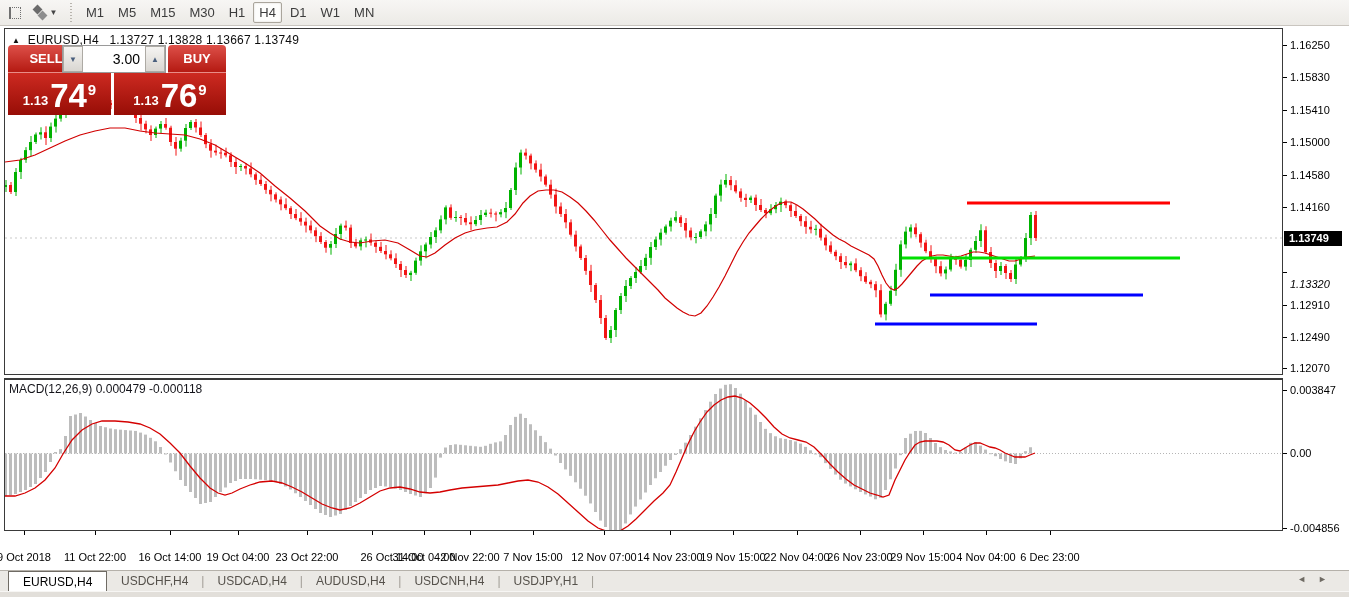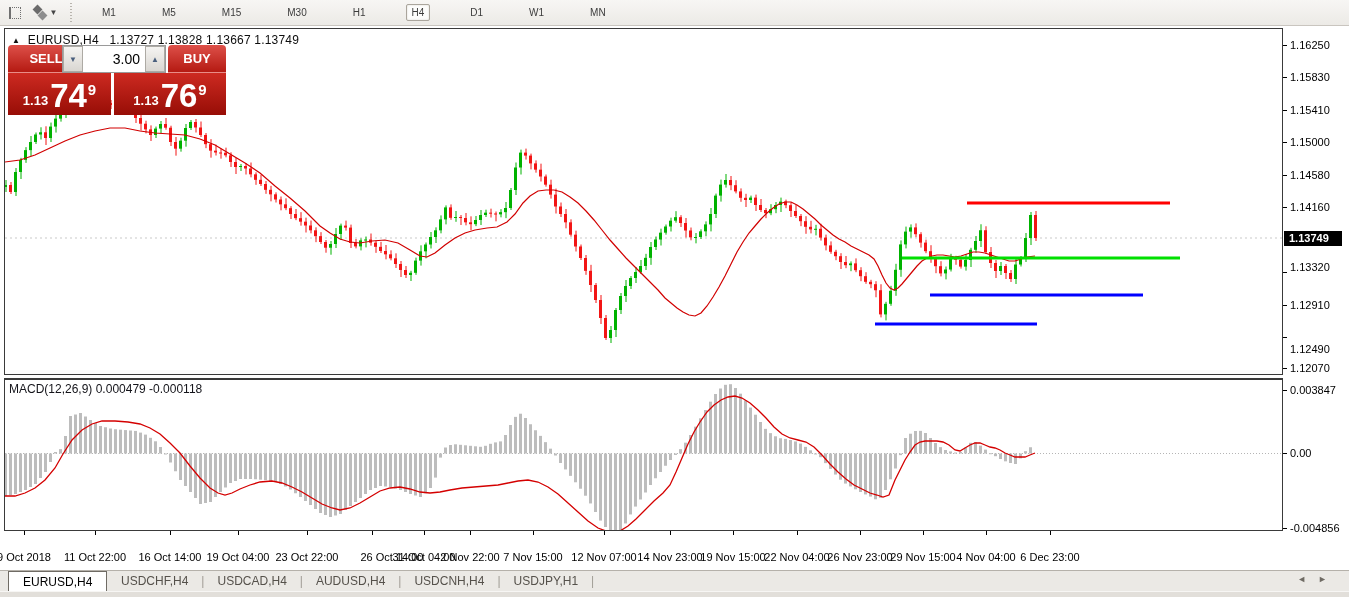--- a/index.html
+++ b/index.html
@@ -13,21 +13,21 @@
   .tb-icon{width:22px;height:20px;margin-left:4px;display:flex;align-items:center;justify-content:center;color:#5a5a5a;}
   .dotted-sq{width:12px;height:12px;border:1px dotted #707070;border-left:2px solid #707070;}
   .diamonds{position:relative;width:16px;height:14px;}
   .diamonds::before,.diamonds::after{content:"";position:absolute;width:7px;height:7px;background:#6b6b6b;transform:rotate(45deg);}
   .diamonds::before{left:1px;top:0;}
   .diamonds::after{left:6px;top:6px;background:#8d8d8d;}
   .caret{font-size:8px;color:#444;margin-left:1px;}
   .tb-sep{width:5px;height:20px;margin:0 6px 0 8px;
           background:repeating-linear-gradient(#b9b5ae 0 1px,transparent 1px 3px);
           background-size:2px 100%;background-repeat:repeat-y;background-position:center;}
-  .tf-btn{min-width:24px;padding:2px 5px;margin:0 17px;font-size:10px;color:#3c3c3c;
+  .tf-btn{min-width:24px;padding:2px 5px;margin:0 1px;font-size:13px;color:#3c3c3c;
           text-align:center;border:1px solid transparent;border-radius:2px;cursor:default;}
   .tf-btn.active{background:#fdfdfc;border:1px solid #aaa59c;box-shadow:inset 0 0 2px #d8d4cc;}
   
   .pane{position:absolute;left:4px;width:1279px;background:#fff;border:1px solid #3a3a3a;}
   #pane-main{top:28px;height:347px;}
   #pane-macd{top:378px;height:153px;border-top:2px solid #3a3a3a;}
   #chart-svg{position:absolute;left:0;top:0;z-index:2;}
   
   #chart-title{position:absolute;left:12px;top:33px;z-index:5;font-size:12px;color:#0d0d0d;letter-spacing:.2px;}
   #chart-title .tri{font-size:8px;margin-right:4px;vertical-align:1px;color:#111;}
@@ -780,25 +780,25 @@
       <div class="pr-label" style="top: 71px;">1.15830</div>
       <div class="pr-tick" style="top: 77px;"></div>
       <div class="pr-label" style="top: 104px;">1.15410</div>
       <div class="pr-tick" style="top: 110px;"></div>
       <div class="pr-label" style="top: 136px;">1.15000</div>
       <div class="pr-tick" style="top: 142px;"></div>
       <div class="pr-label" style="top: 169px;">1.14580</div>
       <div class="pr-tick" style="top: 175px;"></div>
       <div class="pr-label" style="top: 201px;">1.14160</div>
       <div class="pr-tick" style="top: 207px;"></div>
-      <div class="pr-label" style="top: 261px;">1.13320</div>
+      <div class="pr-label" style="top: 278px; font-style: italic;">1.13320</div>
       <div class="pr-tick" style="top: 272px;"></div>
       <div class="pr-label" style="top: 299px;">1.12910</div>
       <div class="pr-tick" style="top: 305px;"></div>
-      <div class="pr-label" style="top: 331px; margin-top: 12px;">1.12490</div>
+      <div class="pr-label" style="top: 331px;">1.12490</div>
       <div class="pr-tick" style="top: 337px;"></div>
       <div class="pr-label" style="top: 362px;">1.12070</div>
       <div class="pr-tick" style="top: 368px;"></div>
       <div class="pr-label" style="top: 384px;">0.003847</div>
       <div class="pr-tick" style="top: 390px;"></div>
       <div class="pr-label" style="top: 447px;">0.00</div>
       <div class="pr-tick" style="top: 453px;"></div>
       <div class="pr-label" style="top: 522px;">-0.004856</div>
       <div class="pr-tick" style="top: 528px;"></div>
       <div class="dt-label" style="left: 24px;">9 Oct 2018</div>

